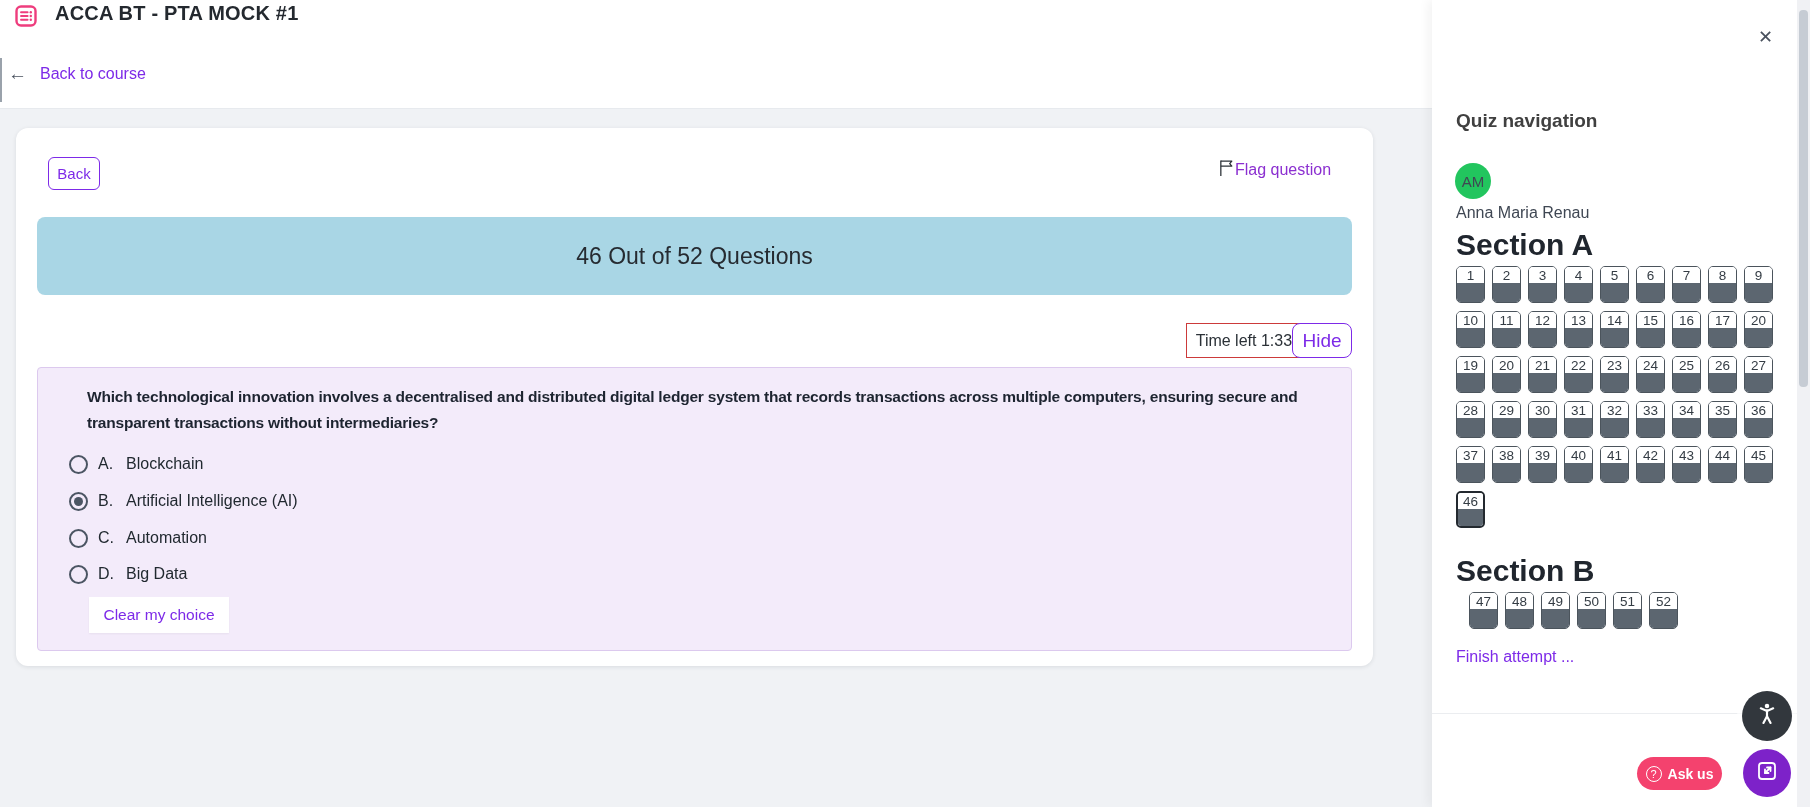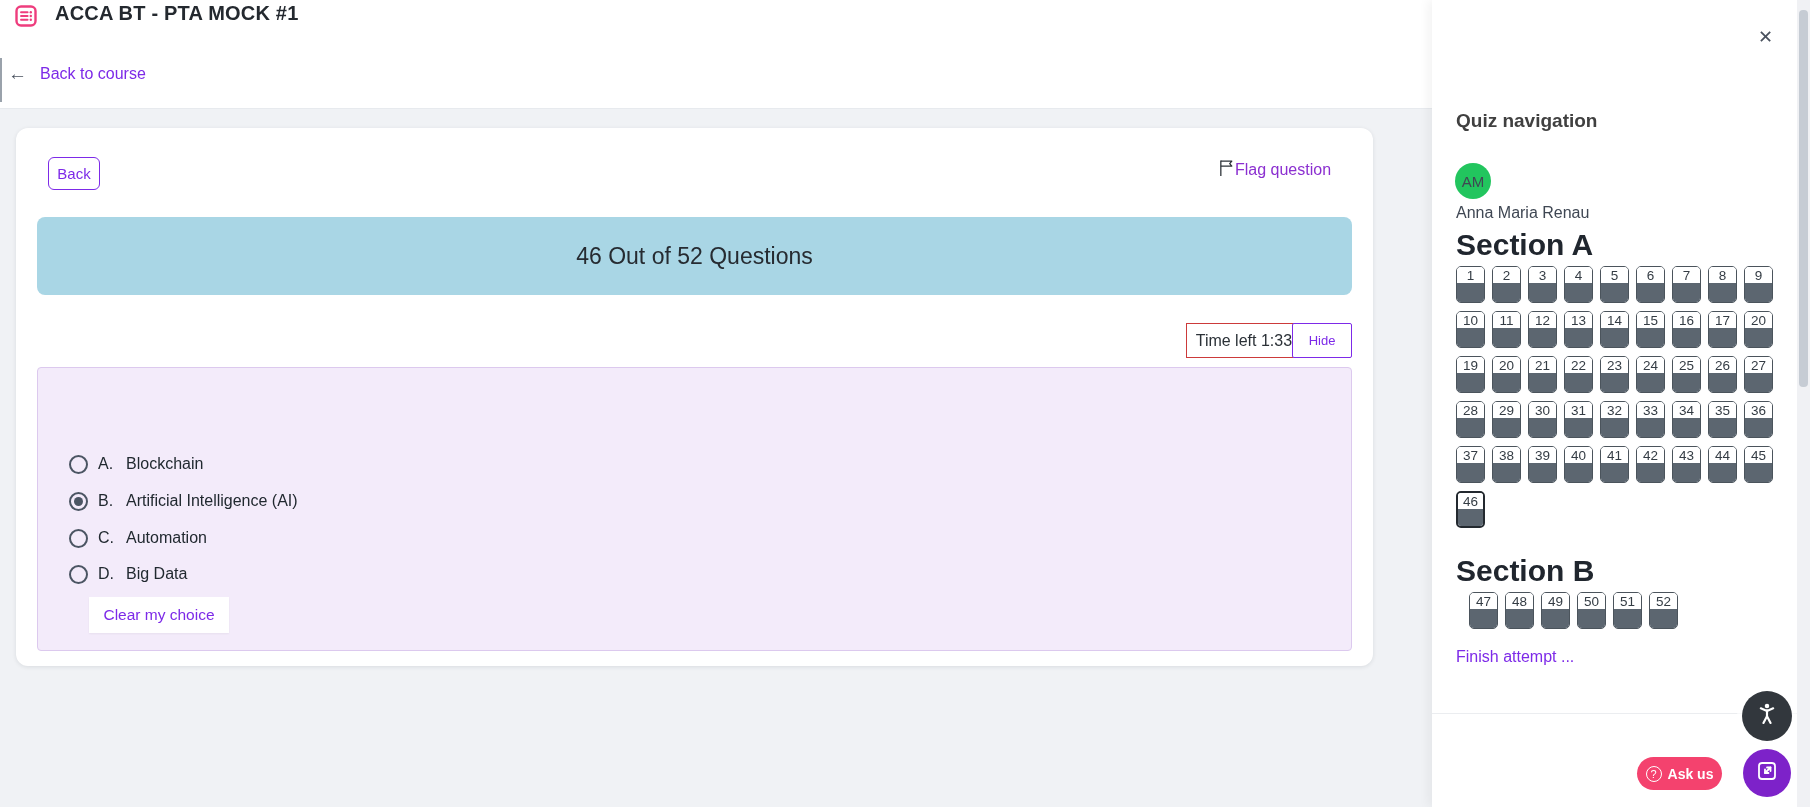--- a/index.html
+++ b/index.html
@@ -23,21 +23,21 @@
               border:1.5px solid #7d2ae8; border-radius:6px; color:#7d2ae8; font-size:15px;
               display:flex; align-items:center; justify-content:center; cursor:pointer; }
   .flag-row { position:absolute; left:1202px; top:30px; display:flex; align-items:center; gap:0; cursor:pointer; }
   .flag-label { font-size:16px; color:#8b2fd0; }
   .banner { position:absolute; left:21px; top:89px; width:1315px; height:78px; background:#a9d6e5;
             border-radius:8px; display:flex; align-items:center; justify-content:center; }
   .banner-text { font-size:23px; font-weight:400; color:#262b31; }
   .timer-box { position:absolute; left:1134px; top:195px; width:138px; height:35px; border:1.5px solid #cc3a3a;
                display:flex; align-items:center; justify-content:center; font-size:16px; color:#2b3137; background:#fff;margin-left:36px; }
   .hide-btn { position:absolute; left:1276px; top:195px; width:60px; height:35px; border:1.5px solid #7d2ae8;
-              border-radius:2px; color:#7d2ae8; font-size:13px; background:#fff;
+              border-radius:8px; color:#7d2ae8; font-size:19px; background:#fff;
               display:flex; align-items:center; justify-content:center; cursor:pointer; }
 
   
   .qbox { position:absolute; left:21px; top:239px; width:1315px; height:284px; background:#f3ebfa;
           border:1px solid #dcc9ee; border-radius:4px; }
   .qtext { position:absolute; left:49px; top:16px; font-weight:700; font-size:15.5px; letter-spacing:-0.2px;
            color:#1d2430; line-height:26px; white-space:nowrap; }
   .opt-row { position:absolute; left:31px; height:24px; display:flex; align-items:center; }
   .radio { width:19px; height:19px; border:2px solid #4b5563; border-radius:50%; background:transparent;
            flex:0 0 19px; position:relative; cursor:pointer; }
@@ -142,20 +142,24 @@
     </div>
 
     <div class="banner">
       <span class="banner-text">46 Out of 52 Questions</span>
     </div>
 
     <div class="timer-box">Time left 1:33:49</div>
     <button class="hide-btn">Hide</button>
 
     <div class="qbox">
+      <div class="qtext">
+        <div>Which technological innovation involves a decentralised and distributed digital ledger system that records transactions across multiple computers, ensuring secure and</div>
+        <div>transparent transactions without intermediaries?</div>
+      </div>
 
       <div class="opt-row" style="top:84px;">
         <span class="radio"></span>
         <span class="opt-letter">A.</span>
         <span class="opt-label">Blockchain</span>
       </div>
       <div class="opt-row" style="top:121px;">
         <span class="radio checked"></span>
         <span class="opt-letter">B.</span>
         <span class="opt-label">Artificial Intelligence (AI)</span>

